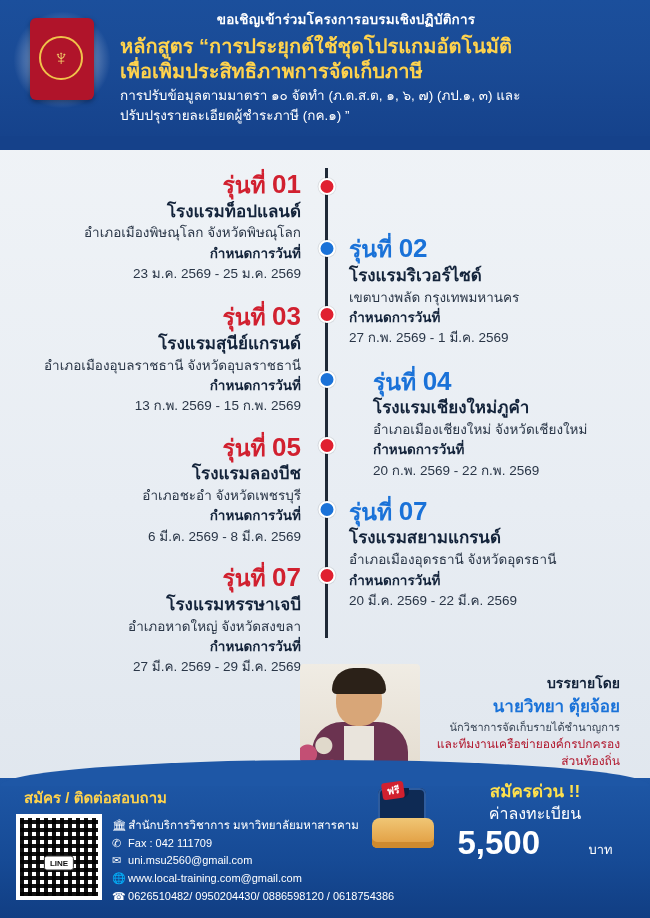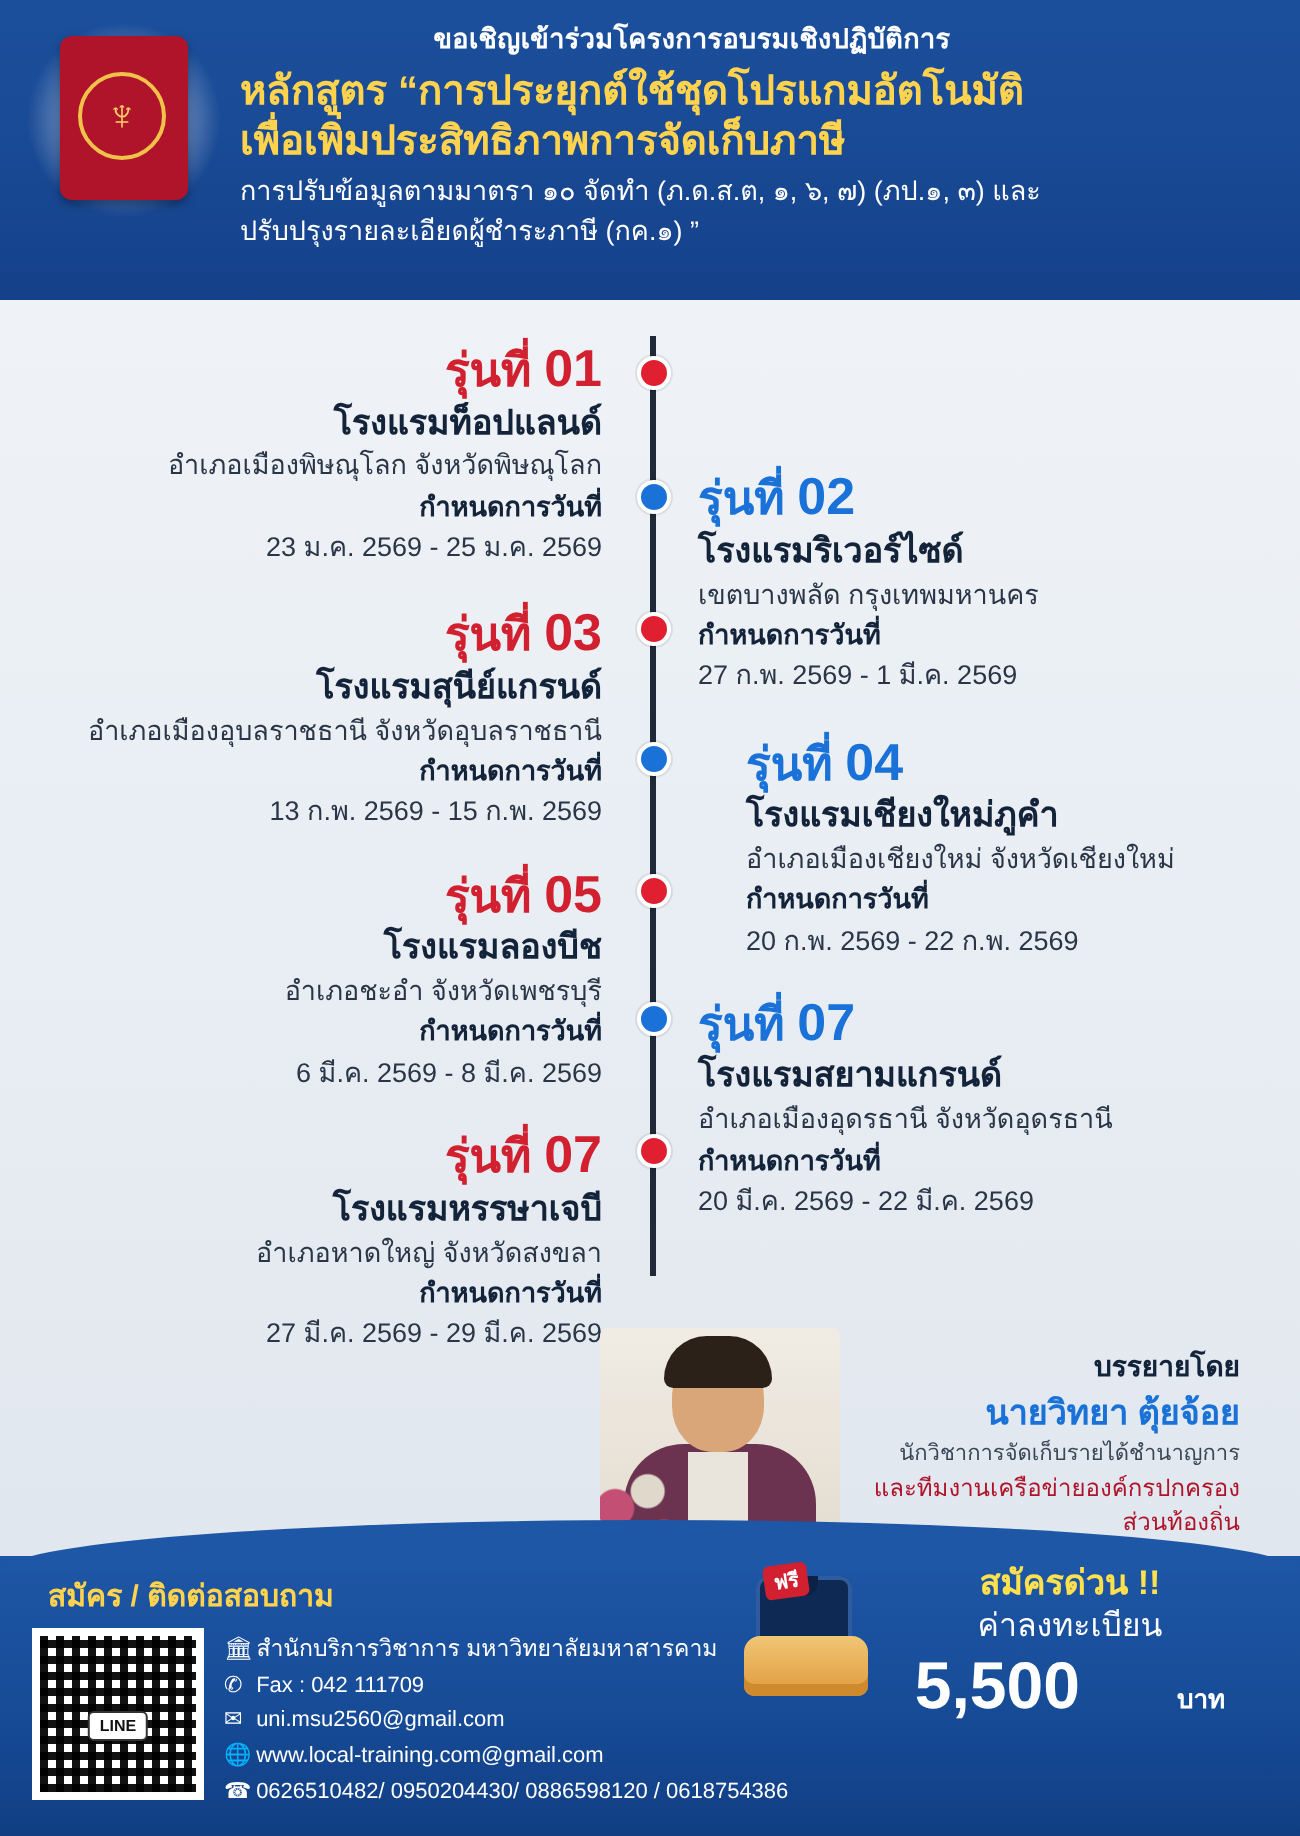--- a/index.html
+++ b/index.html
@@ -270,21 +270,21 @@
   }
   .free-tag {
     position:absolute; left:10px; top:-6px;
     font-size: 10px; font-weight: bold; color: #fff;
     background: #d1202f; padding: 1px 5px; border-radius: 3px;
     transform: rotate(-8deg);
   }
   .p-urgent { font-size: 17px; font-weight: bold; color: #ffe14d; line-height:1.2; }
   .p-label { font-size: 16px; color: #fff; line-height: 1.5; }
   .p-amount { font-size: 33px; font-weight: bold; color: #ffffff; line-height: 1.05; }
-  .p-unit { font-size: 13px; font-weight: bold; color: #ffffff; margin-left: 44px; }
+  .p-unit { font-size: 13px; font-weight: normal; color: #ffffff; margin-left: 44px; }
 </style>
 </head>
 <body>
 
 <div class="poster">
 
   <div class="header">
     <div class="emblem-wrap">
       <div class="emblem-rays"></div>
       <div class="emblem-box"></div>

